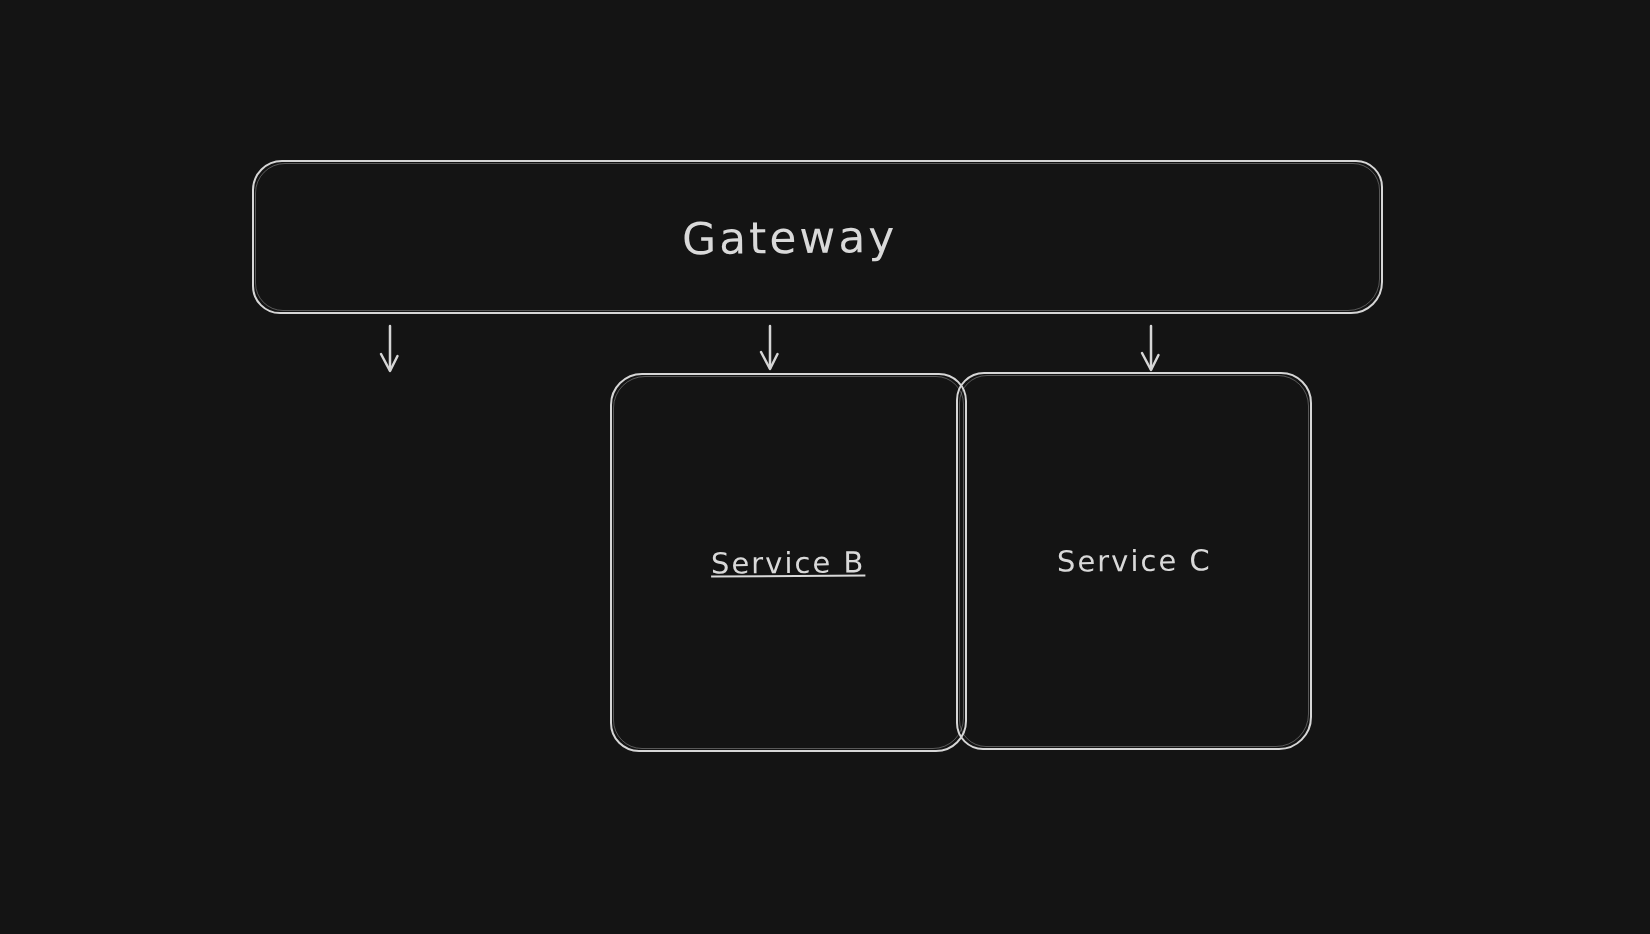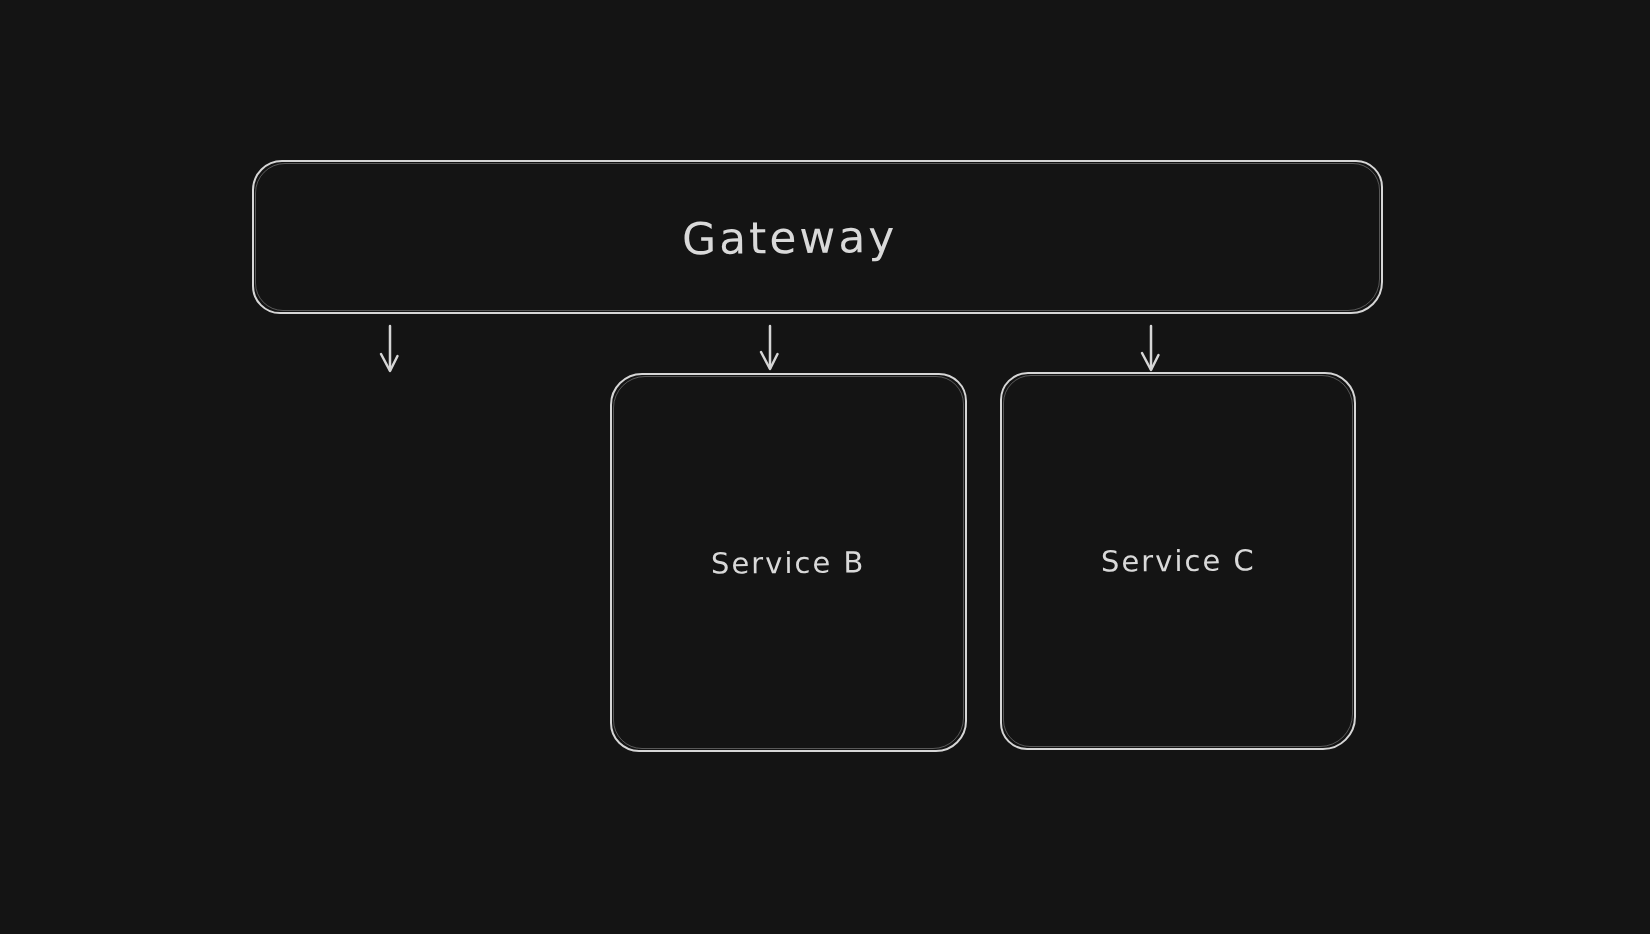--- a/index.html
+++ b/index.html
@@ -50,23 +50,24 @@
   }
   .node-service-a {
     left: 228px; top: 375px;
     width: 357px; height: 377px;
     border-radius: 30px 33px 28px 31px;
   }
   .node-service-b {
     left: 610px; top: 373px;
     width: 357px; height: 379px;
     border-radius: 32px 28px 31px 29px;
+    text-decoration: underline;
   }
   .node-service-c {
-    left: 1000px; top: 372px;
+    left: 956px; top: 372px;
     width: 356px; height: 378px;
     border-radius: 28px 31px 33px 27px;
   }
   .label {
     letter-spacing: 2px;
     transform: rotate(-0.4deg);
     white-space: nowrap;
     user-select: none;
   }
   .label-lg {

